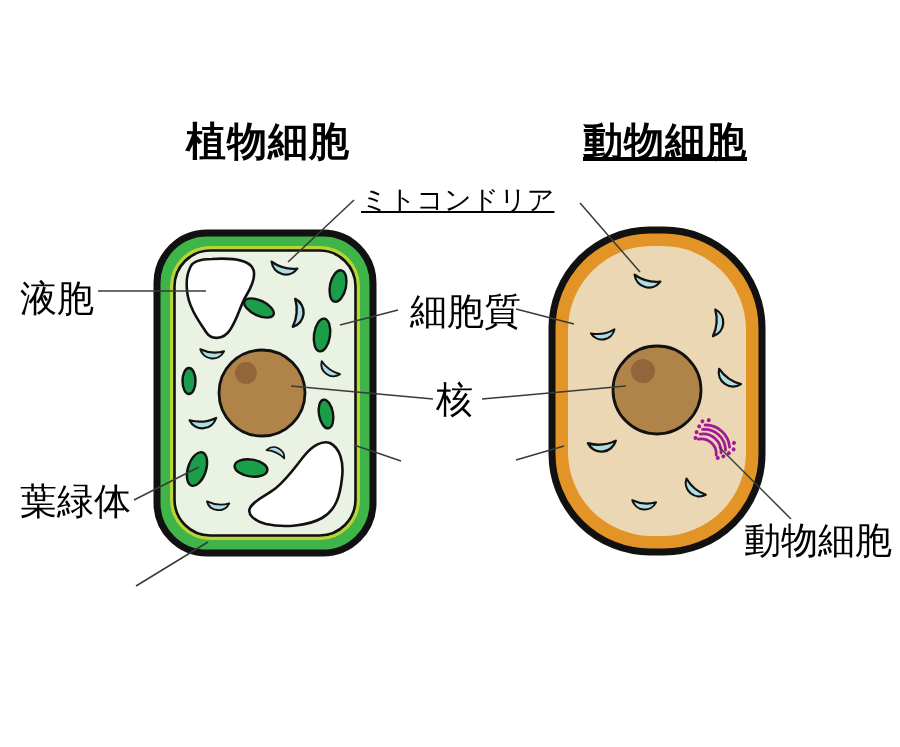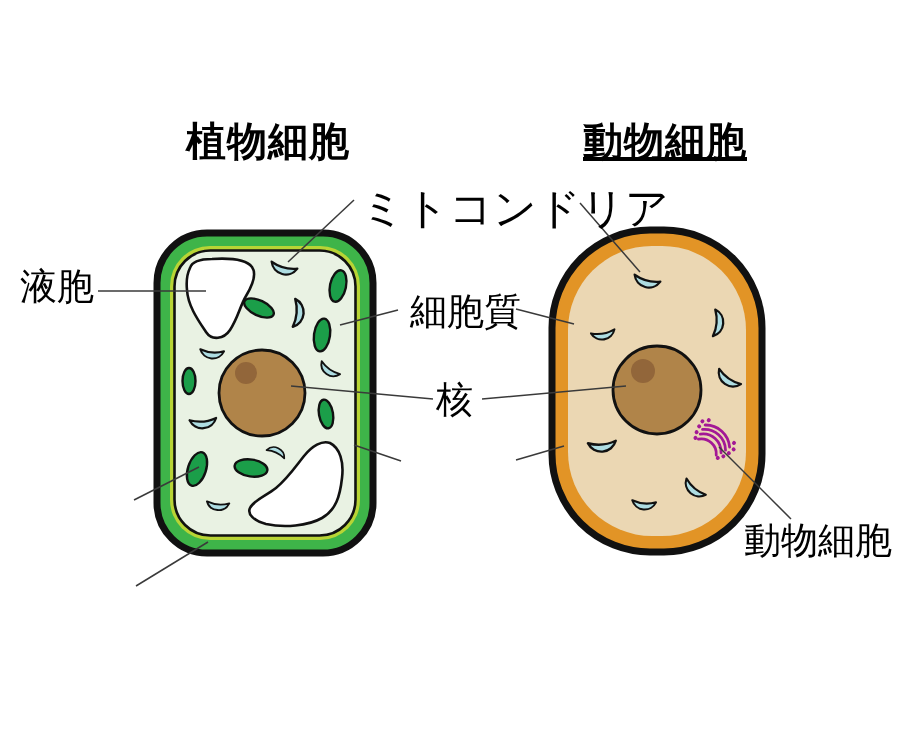--- a/index.html
+++ b/index.html
@@ -131,18 +131,19 @@
       <line x1="516" y1="460" x2="564" y2="446"></line>
       <line x1="134" y1="500" x2="199" y2="467"></line>
       <line x1="136" y1="586" x2="208" y2="542"></line>
       <line x1="719" y1="447" x2="791" y2="519"></line>
     </g>
   </svg>
 
   <div class="lbl title" style="left:186px;top:121px;">植物細胞</div>
   <div class="lbl title" style="left:583px;top:121px;text-decoration:underline;">動物細胞</div>
 
-  <div class="lbl" style="left:361px;top:187px;font-size:43px;">ミトコンドリア</div>
-  <div class="lbl" style="left:20px;top:268px;">液胞</div>
+  <div class="lbl" style="left:361px;top:187px;font-size:27px;text-decoration:underline;">ミトコンドリア</div>
+  <div class="lbl" style="left:20px;top:280px;">液胞</div>
   <div class="lbl" style="left:400px;top:293px;margin-left:10px;">細胞質</div>
   <div class="lbl" style="left:436px;top:381px;">核</div>
+  <div class="lbl" style="left:20px;top:483px;">葉緑体</div>
   <div class="lbl" style="left:744px;top:522px;">動物細胞</div>
 </div>
 
 </body></html>

